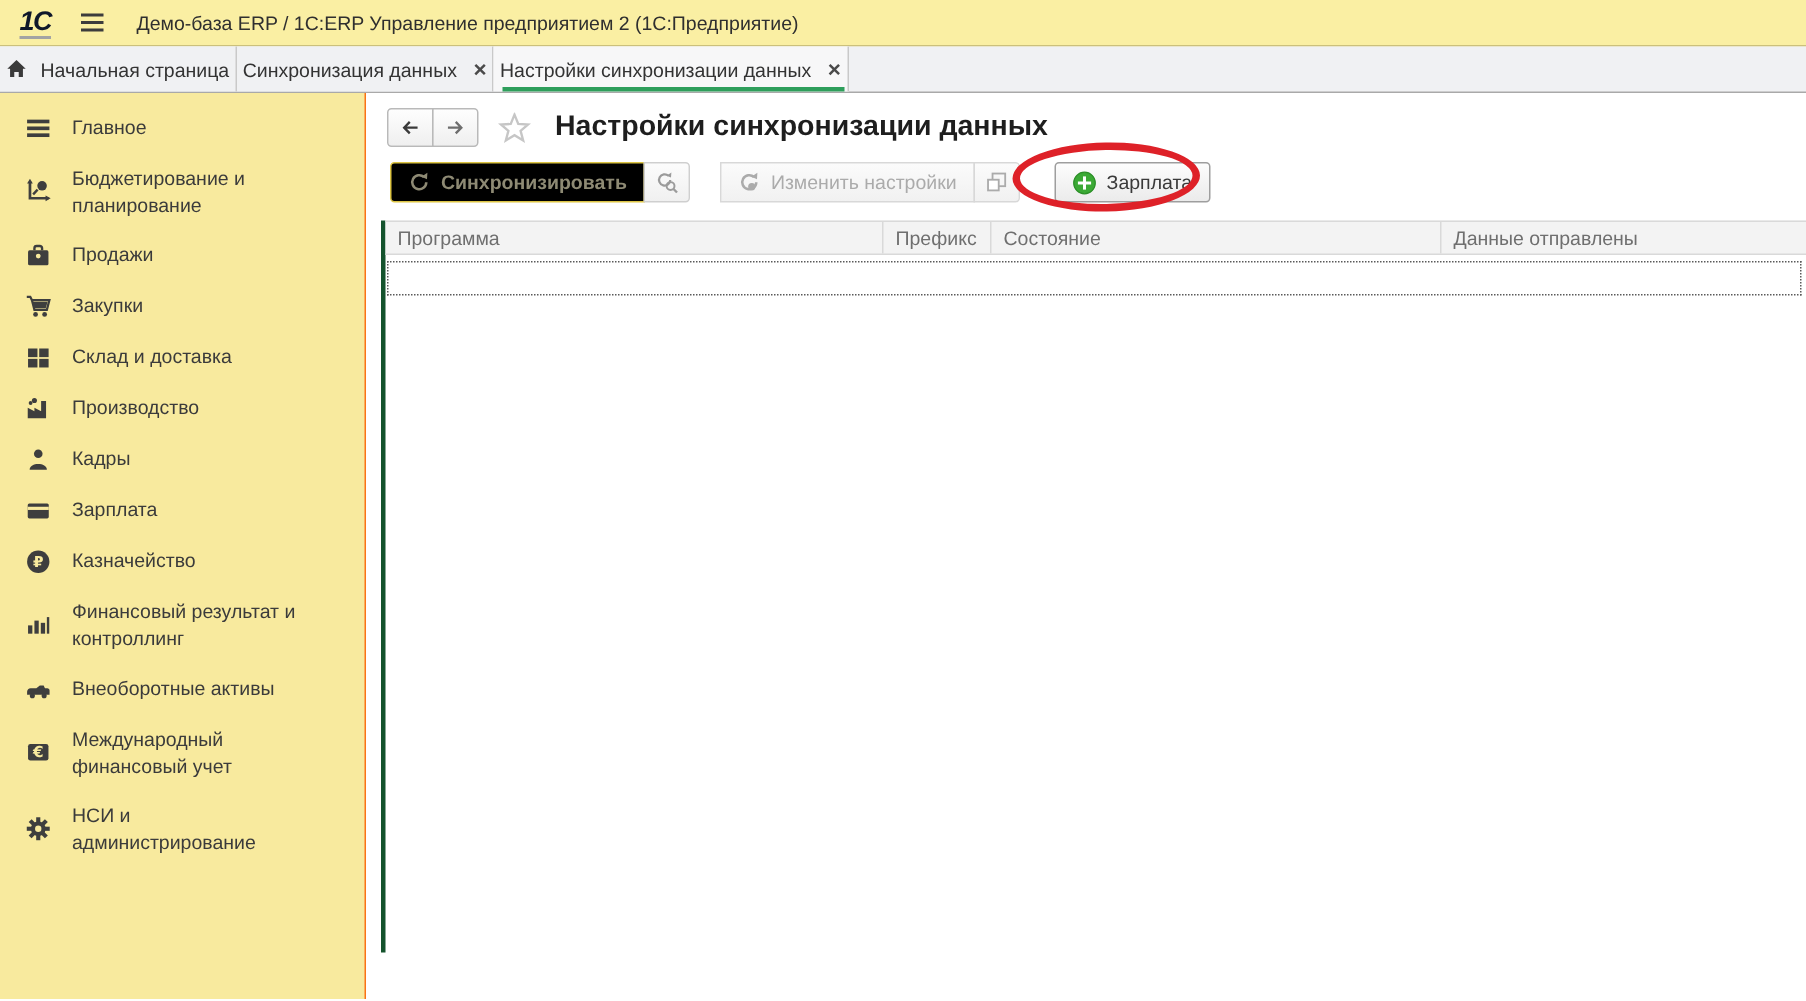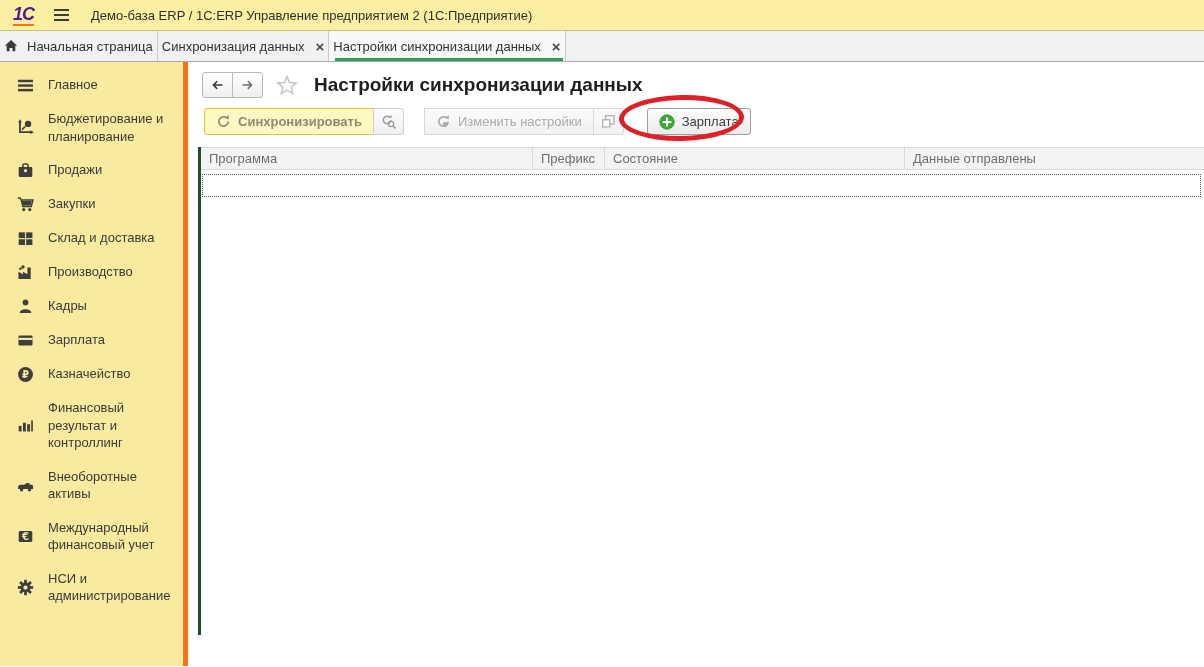--- a/index.html
+++ b/index.html
@@ -2,43 +2,43 @@
 <html><head>
 <meta charset="utf-8">
 <style>
   * { box-sizing: border-box; margin: 0; padding: 0; }
   html,body { width:1204px; height:667px; overflow:hidden; }
   body { font-family: "Liberation Sans", sans-serif; background:#fff; position:relative; }
 
   
   .topbar { height:31px; background:#FAEFA3; border-bottom:1px solid #CBC07C;
             display:flex; align-items:center; }
-  .logo { color:#4c1d95; font-weight:800; font-style:italic; font-size:18px;
-          margin-left:13px; border-bottom:2px solid #f97316; line-height:1;
+  .logo { color:#0f172a; font-weight:800; font-style:italic; font-size:18px;
+          margin-left:13px; border-bottom:2px solid #a3a3a3; line-height:1;
           padding-bottom:1px; letter-spacing:-1px; }
   .hamburger { margin-left:20px; display:flex; flex-direction:column; gap:3px; cursor:pointer; }
   .hamburger i { display:block; width:15px; height:2px; background:#3C3C3C; }
   .app-title { margin-left:22px; font-size:13px; color:#2F2F2F; }
 
   
   .tabbar { height:31px; background:#F0F1F3; border-bottom:1px solid #A9A9A9;
             display:flex; align-items:stretch; }
   .tab { display:flex; align-items:center; gap:9px; padding:0 4px;
          border-right:1px solid #C9C9C9; font-size:13px; color:#333;
          position:relative; cursor:pointer; background:#F0F1F3; }
   .tab.active { background:#F7F7F8; }
   .tab.active::after { content:""; position:absolute; left:6px; right:2px; bottom:0;
                        height:3px; background:#2E9E5B; }
   .tabclose { color:#4A4A4A; font-size:15px; font-weight:700; line-height:1; margin-left:2px; cursor:pointer; }
   .tabicon { width:14px; height:14px; display:inline-flex; color:#3A3A3A; }
   .tabicon svg { width:100%; height:100%; }
 
   
   .layout { display:flex; height:604px; }
-  .sidebar { width:188px; background:#F8EA9E; border-right:5px solid #f97316;
+  .sidebar { width:244px; background:#F8EA9E; border-right:1px solid #f97316;
              padding-top:6px; overflow:hidden; flex:none; }
   .sb-item { display:flex; align-items:center; gap:13px; padding:8px 8px 8px 16px;
              cursor:pointer; color:#3B3B3B; font-size:13px; line-height:1.35; }
   .sb-icon { width:19px; height:18px; flex:none; display:inline-flex; align-items:center;
              justify-content:center; color:#3E3E3E; }
   .sb-icon svg { width:17px; height:17px; }
   .sb-label { width:158px; }
 
   .content { flex:1; background:#fff; position:relative; }
 
@@ -272,21 +272,21 @@
         </div>
       <span class="star" id="starIcon">
           <svg viewBox="0 0 16 16" fill="currentColor" xmlns="http://www.w3.org/2000/svg">
             <path d="M8 1.1 L9.9 5.8 L14.9 6.1 L11.1 9.3 L12.4 14.2 L8 11.5 L3.6 14.2 L4.9 9.3 L1.1 6.1 L6.1 5.8 Z" fill="none" stroke="#C6C6C6" stroke-width="1.2"></path>
           </svg>
         </span>
       <h1 class="page-title">Настройки синхронизации данных</h1>
     </div>
 
     <div class="toolbar">
-      <button class="btn btn-yellow" style="background: #fef9c3;">
+      <button class="btn btn-yellow" style="background: #000000;">
         <span class="tb-icon" id="icoSync">
             <svg viewBox="0 0 16 16" fill="currentColor" xmlns="http://www.w3.org/2000/svg">
               <path d="M13 8 a5 5 0 1 1 -1.6 -3.7" fill="none" stroke="currentColor" stroke-width="1.8"></path>
               <path d="M13.8 1.2 L13.5 5.8 L9.5 4.1 Z"></path>
             </svg>
           </span>
         <span>Синхронизировать</span>
       </button>
       <button class="btn btn-attach">
         <span class="tb-icon" id="icoSyncSearch">

